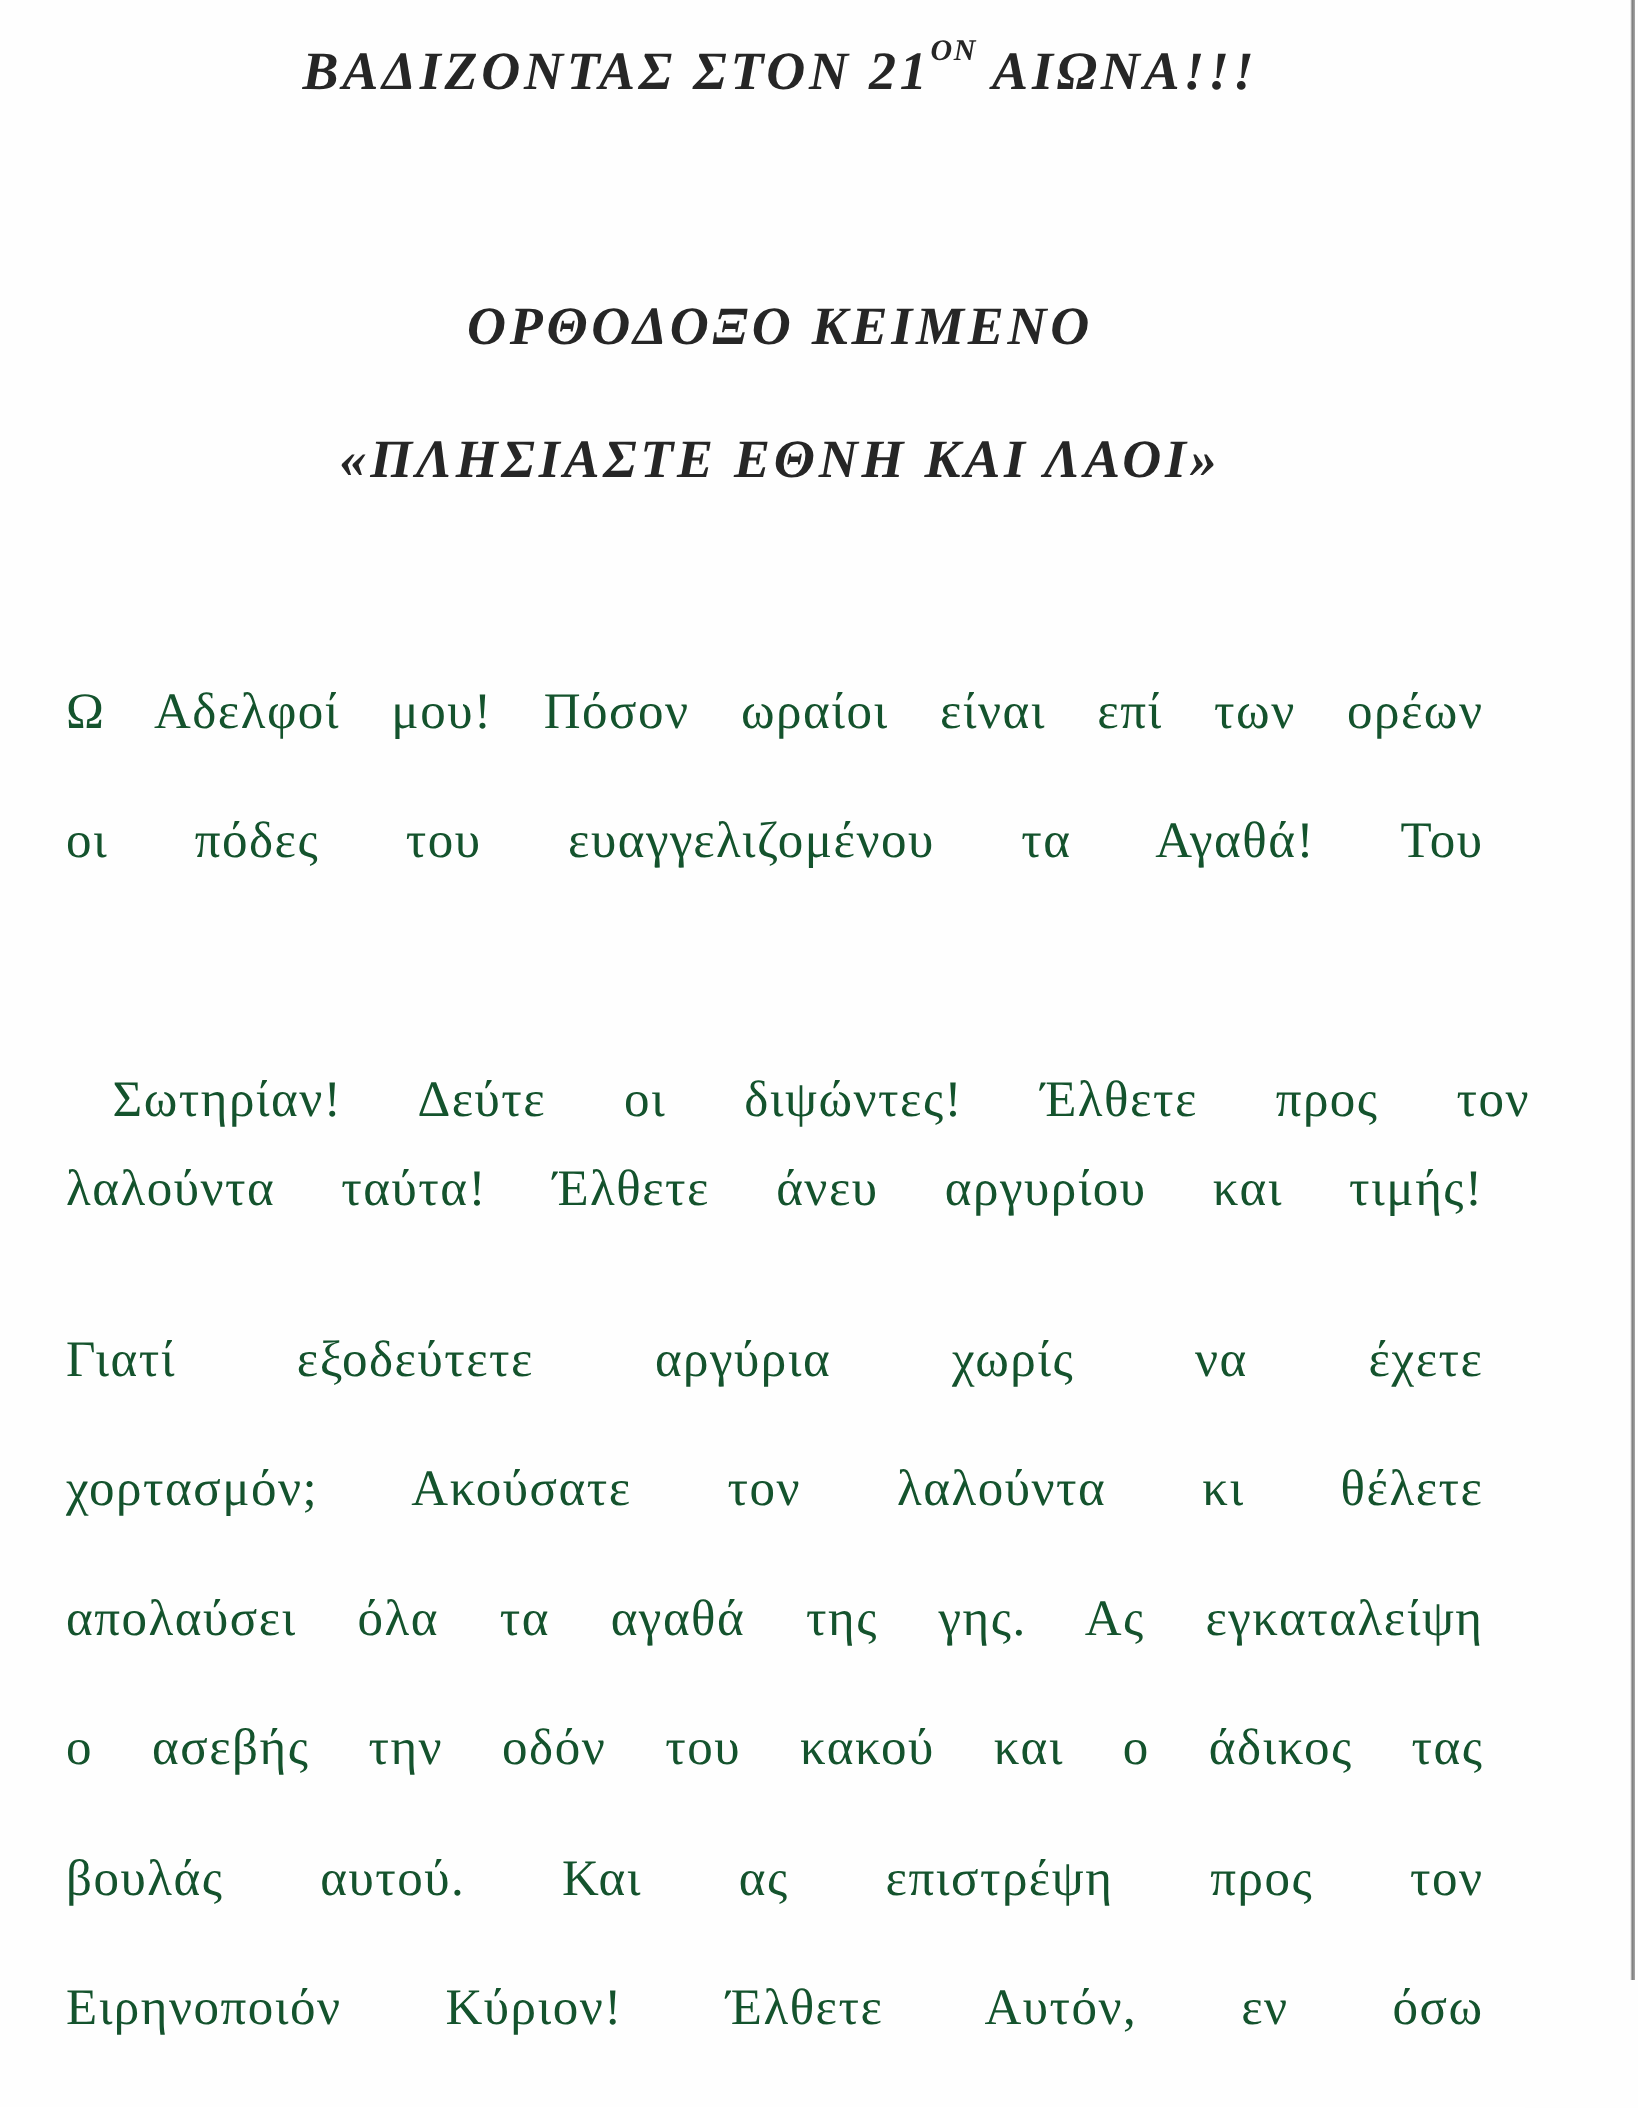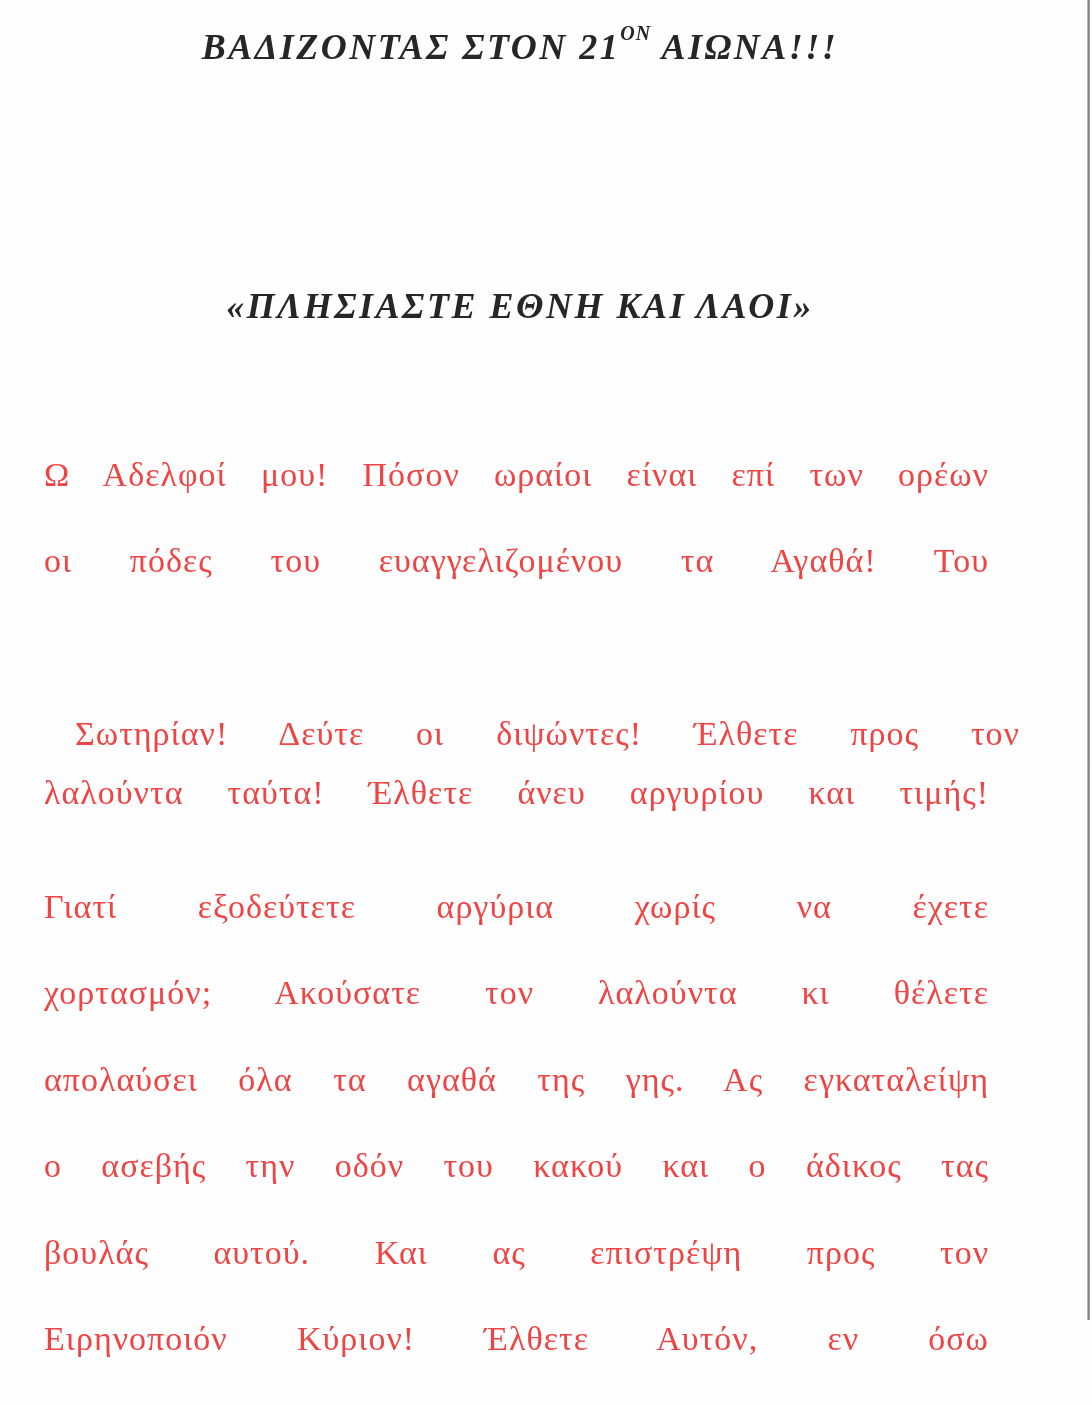--- a/index.html
+++ b/index.html
@@ -51,39 +51,40 @@
     #title { top: 26px; left: 0; }
     #subtitle1 { top: 196px; }
     #subtitle2 { top: 285px; }
 
     .body-line {
       position: absolute;
       left: 44px;
       width: 945px;
       font-size: 34px;
       line-height: 40px;
-      color: #ef4444;
+      color: #14532d;
       white-space: nowrap;
       text-align: justify;
       text-align-last: justify;
       letter-spacing: 1px;
     }
   </style>
 </head>
 <body>
 
 <div class="page">
 
   <div class="scan-edge"></div>
 
   <div class="heading" id="title">
     <span>ΒΑΔΙΖΟΝΤΑΣ ΣΤΟΝ 21</span><sup>ΟΝ</sup>
     <span>ΑΙΩΝΑ!!!</span>
   </div>
 
+  <div class="heading" id="subtitle1">ΟΡΘΟΔΟΞΟ ΚΕΙΜΕΝΟ</div>
   <div class="heading" id="subtitle2">«ΠΛΗΣΙΑΣΤΕ ΕΘΝΗ ΚΑΙ ΛΑΟΙ»</div>
 
   <div class="body-line" style="top:455px;">Ω Αδελφοί μου! Πόσον ωραίοι είναι επί των ορέων</div>
   <div class="body-line" style="top:541px;">οι πόδες του ευαγγελιζομένου τα Αγαθά! Του</div>
   <div class="body-line" style="top:714px;margin-left:31px;">Σωτηρίαν! Δεύτε οι διψώντες! Έλθετε προς τον</div>
   <div class="body-line" style="top:773px;">λαλούντα ταύτα! Έλθετε άνευ αργυρίου και τιμής!</div>
   <div class="body-line" style="top:887px;">Γιατί εξοδεύτετε αργύρια χωρίς να έχετε</div>
   <div class="body-line" style="top:973px;">χορτασμόν; Ακούσατε τον λαλούντα κι θέλετε</div>
   <div class="body-line" style="top:1060px;">απολαύσει όλα τα αγαθά της γης. Ας εγκαταλείψη</div>
   <div class="body-line" style="top:1146px;">ο ασεβής την οδόν του κακού και ο άδικος τας</div>

